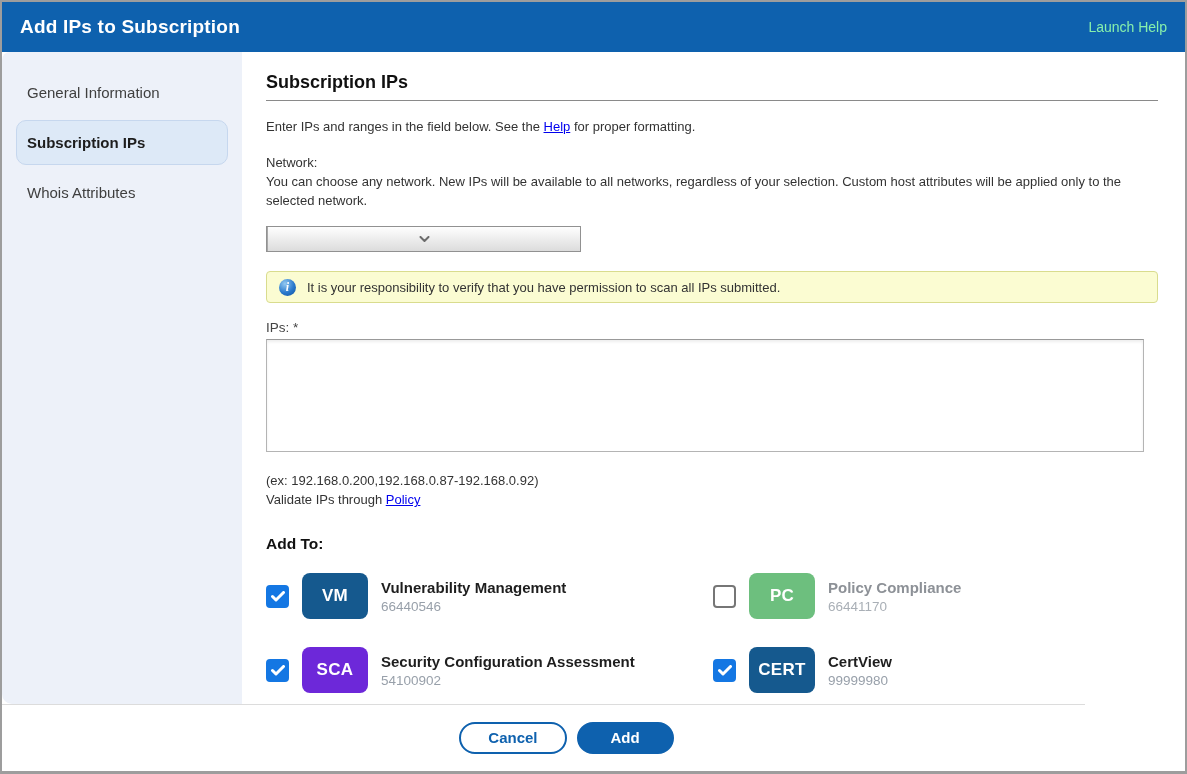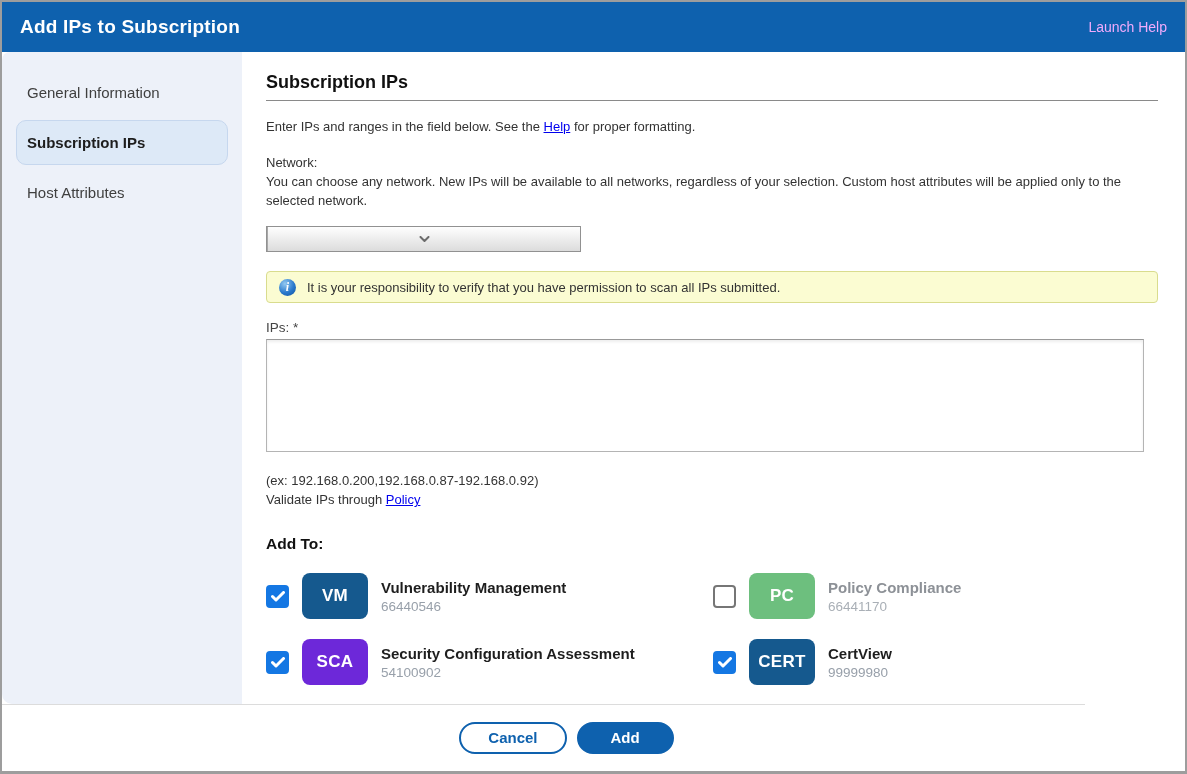--- a/index.html
+++ b/index.html
@@ -11,21 +11,21 @@
     font-family:"Liberation Sans", sans-serif;
     background:#fff; overflow:hidden;
   }
   
   .titlebar {
     flex:0 0 50px; background:#0e61ae; color:#fff;
     display:flex; align-items:center; justify-content:space-between;
     padding:0 18px;
   }
   .titlebar .title { font-size:19px; font-weight:bold; letter-spacing:0.2px; }
-  .launch-help { font-size:14px; color:#f0abfc; cursor:pointer; text-decoration:none; }
+  .launch-help { font-size:14px; color:#86efac; cursor:pointer; text-decoration:none; }
 
   
   .body { flex:1 1 auto; display:flex; min-height:0; background:#fff; }
   .sidebar {
     flex:0 0 240px; background:#edf1f9;
     border-radius:8px 0 0 10px;
     padding:18px 14px 0 14px;
   }
   .side-item {
     font-size:15px; color:#3f3f3f;
@@ -77,21 +77,21 @@
   .ips-textarea {
     width:878px; height:113px; border:1px solid #b4b4b4; border-top-color:#999;
     box-shadow:inset 0 2px 3px rgba(0,0,0,0.07);
     resize:none; font-family:"Liberation Sans", sans-serif; font-size:13.5px;
     outline:none; padding:6px 8px;
   }
   .example { margin-top:16px; }
 
   .add-to-heading { font-size:15.5px; font-weight:bold; color:#111; margin:25px 0 20px 0; }
 
-  .modules { display:grid; grid-template-columns:447px 447px; row-gap:20px; }
+  .modules { display:grid; grid-template-columns:447px 447px; row-gap:28px; }
   .module { display:flex; align-items:center; gap:13px; }
   .checkbox {
     width:23px; height:23px; border:2px solid #767676; border-radius:4px;
     background:#fff; cursor:pointer; flex:0 0 23px;
     display:flex; align-items:center; justify-content:center;
   }
   .checkbox svg { display:none; }
   .checkbox.checked { background:#1477e3; border-color:#1477e3; }
   .checkbox.checked svg { display:block; }
   .badge {
@@ -128,21 +128,21 @@
   <div class="titlebar">
     <div class="title">Add IPs to Subscription</div>
     <a class="launch-help">Launch Help</a>
   </div>
 
   <div class="body">
 
     <div class="sidebar">
       <div class="side-item">General Information</div>
       <div class="side-item selected">Subscription IPs</div>
-      <div class="side-item">Host Attributes</div>
+      <div class="side-item">Whois Attributes</div>
     </div>
 
     <div class="main">
       <h1 class="page-title">Subscription IPs</h1>
       <div class="heading-rule"></div>
 
       <div class="text-line intro">
         <span>Enter IPs and ranges in the field below. See the </span><a class="inline-link">Help</a><span> for proper formatting.</span>
       </div>
 

